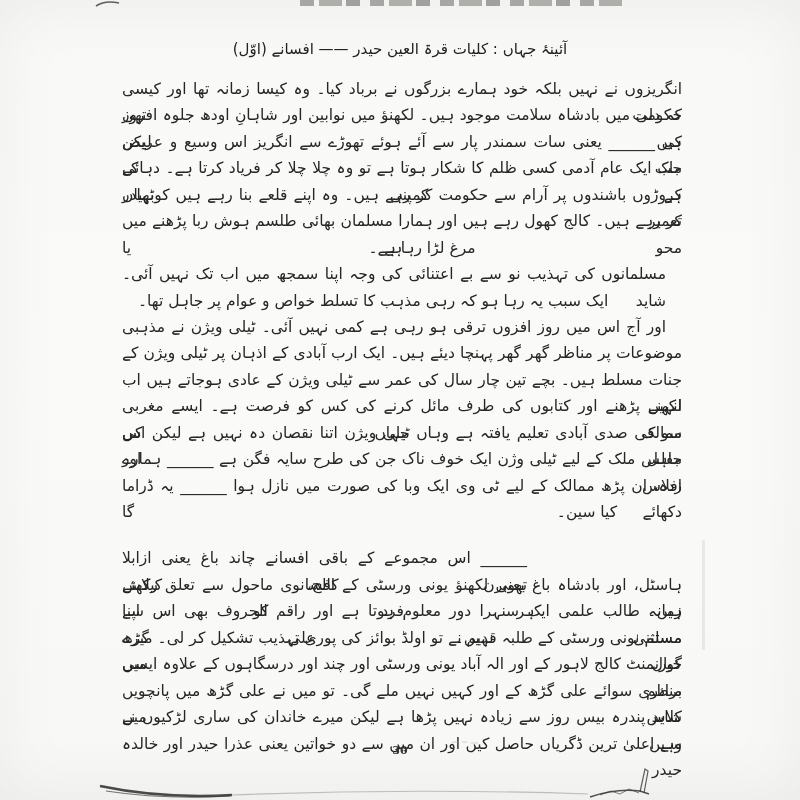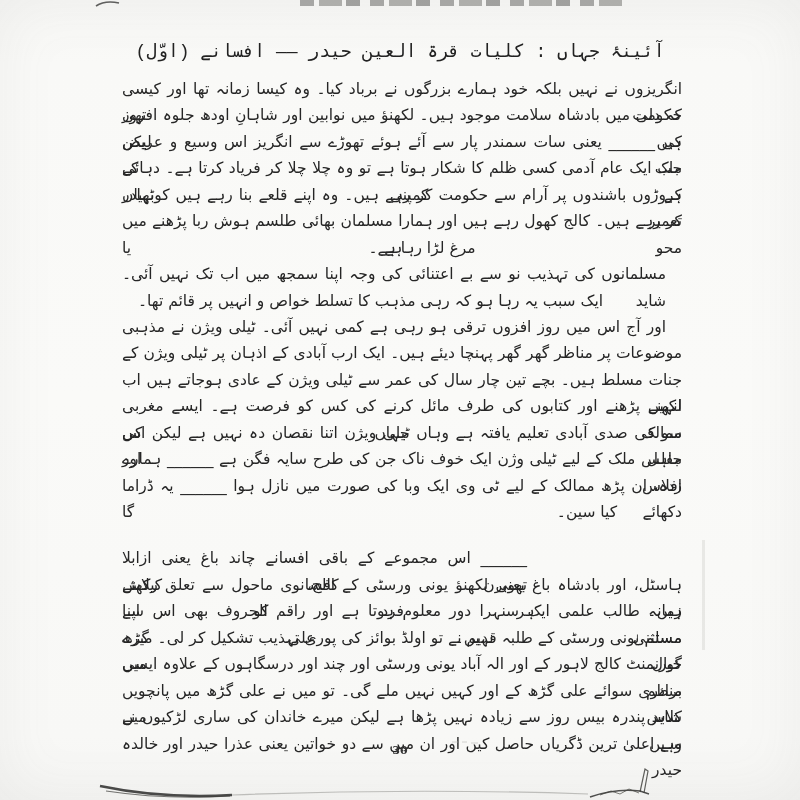--- a/index.html
+++ b/index.html
@@ -9,21 +9,21 @@
     font-family:"DejaVu Sans",sans-serif;
   }
   .sheet{
     position:absolute;inset:0;
     background:linear-gradient(180deg,#f7f7f5 0%,#f9f9f7 8%,#fafaf8 50%,#f8f8f6 92%,#f5f5f3 100%);
     box-shadow:inset 0 0 60px rgba(120,120,115,.08);
   }
   .header{
     position:absolute;top:40px;left:0;width:100%;
     text-align:center;direction:rtl;
-    font-size:18px;color:#222;letter-spacing:.2px;font-family:Liberation Mono, monospace;
+    font-size:15px;color:#222;letter-spacing:.2px;
   }
   .body-block{
     position:absolute;top:76px;left:122px;width:560px;
     direction:rtl;color:#242424;
   }
   .line{
     direction:rtl;unicode-bidi:plaintext;
     font-size:15.5px;line-height:26.45px;height:26.45px;
     color:#262626;white-space:nowrap;overflow:visible;
   }
@@ -58,21 +58,21 @@
   <div class="body-block" id="lines-container">
 
   <div class="line full">انگریزوں نے نہیں بلکہ خود ہمارے بزرگوں نے برباد کیا۔ وہ کیسا زمانہ تھا اور کیسی حکومت تھی</div>
       <div class="line full">کہ دلی میں بادشاہ سلامت موجود ہیں۔ لکھنؤ میں نوابین اور شاہانِ اودھ جلوہ افروز ہیں لیکن</div>
       <div class="line full">کی ______ یعنی سات سمندر پار سے آئے ہوئے تھوڑے سے انگریز اس وسیع و عریض ملک کے</div>
       <div class="line full">جب ایک عام آدمی کسی ظلم کا شکار ہوتا ہے تو وہ چلا چلا کر فریاد کرتا ہے۔ دہائی ہے کمپنی بہادر</div>
       <div class="line full">کروڑوں باشندوں پر آرام سے حکومت کر رہے ہیں۔ وہ اپنے قلعے بنا رہے ہیں کوٹھیاں تعمیر</div>
       <div class="line full">کر رہے ہیں۔ کالج کھول رہے ہیں اور ہمارا مسلمان بھائی طلسم ہوش ربا پڑھنے میں محو ہے یا</div>
       <div class="line end-left-40">مرغ لڑا رہا ہے۔</div>
       <div class="line full indent-sm">مسلمانوں کی تہذیب نو سے بے اعتنائی کی وجہ اپنا سمجھ میں اب تک نہیں آئی۔ شاید</div>
-      <div class="line end-left-16">ایک سبب یہ رہا ہو کہ رہی مذہب کا تسلط خواص و انہیں پر قائم تھا۔</div>
+      <div class="line end-left-16">ایک سبب یہ رہا ہو کہ رہی مذہب کا تسلط خواص و عوام پر جاہل تھا۔</div>
       <div class="line full indent-sm">اور آج اس میں روز افزوں ترقی ہو رہی ہے کمی نہیں آئی۔ ٹیلی ویژن نے مذہبی</div>
       <div class="line full">موضوعات پر مناظر گھر گھر پہنچا دیئے ہیں۔ ایک ارب آبادی کے اذہان پر ٹیلی ویژن کے</div>
       <div class="line full">جنات مسلط ہیں۔ بچے تین چار سال کی عمر سے ٹیلی ویژن کے عادی ہوجاتے ہیں اب انہیں</div>
       <div class="line full">لکھنے پڑھنے اور کتابوں کی طرف مائل کرنے کی کس کو فرصت ہے۔ ایسے مغربی ممالک جہاں کی</div>
       <div class="line full">سو فی صدی آبادی تعلیم یافتہ ہے وہاں ٹیلی ویژن اتنا نقصان دہ نہیں ہے لیکن اس جاہل اور</div>
       <div class="line full">مفلس ملک کے لیے ٹیلی وژن ایک خوف ناک جن کی طرح سایہ فگن ہے ______ ہمارے افلاس</div>
       <div class="line full">زدہ، ان پڑھ ممالک کے لیے ٹی وی ایک وبا کی صورت میں نازل ہوا ______ یہ ڈراما دکھائے گا</div>
       <div class="line end-left-370">کیا سین۔</div>
       <div class="line full indent-lg gap-top">______ اس مجموعے کے باقی افسانے چاند باغ یعنی ازابلا تھوبرن کالج، کیلاش</div>
       <div class="line full">ہاسٹل، اور بادشاہ باغ یعنی لکھنؤ یونی ورسٹی کے افسانوی ماحول سے تعلق رکھتے ہیں۔ ہر فرد کو اپنا</div>

